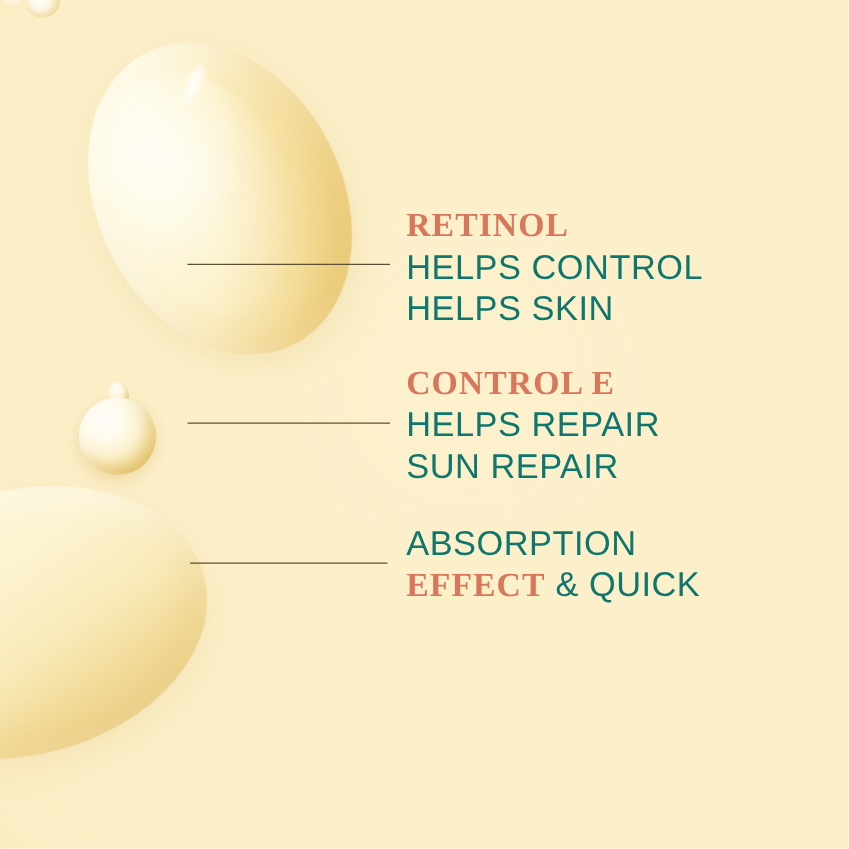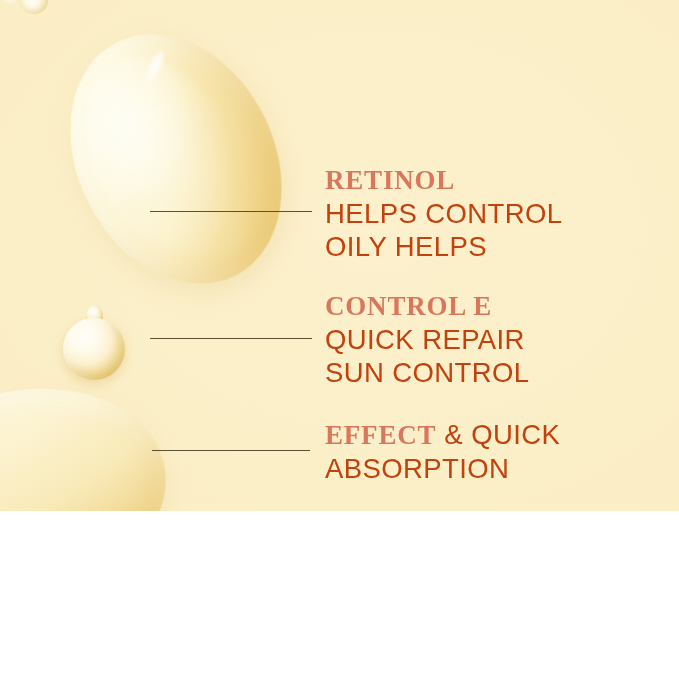--- a/index.html
+++ b/index.html
@@ -10,21 +10,21 @@
   body {
     width: 679px;
     height: 679px;
     overflow: hidden;
     font-family: "Liberation Sans", sans-serif;
   }
 
   #poster {
     position: relative;
     width: 679px;
-    height: 511px;
+    height: 679px;
     background: #fcf0ca;
     overflow: hidden;
   }
 
   
   .bg-layer {
     position: absolute;
     inset: 0;
     pointer-events: none;
   }
@@ -195,21 +195,21 @@
     font-family: "Liberation Serif", serif;
     color: #d9775c;
     font-weight: 700;
     font-size: 27px;
     letter-spacing: 0.8px;
   }
 
   .body-txt {
     font-family: "Liberation Sans", sans-serif;
     font-weight: 300;
-    color: #c2410c;
+    color: #0f766e;
     font-size: 27.5px;
     letter-spacing: 0.4px;
   }
 
   
   .vignette {
     position: absolute;
     inset: 0;
     pointer-events: none;
     background: radial-gradient(ellipse 90% 90% at 55% 45%, rgba(255,255,255,0.06) 0%, rgba(246,226,170,0.10) 72%, rgba(240,215,150,0.16) 100%);
@@ -240,46 +240,46 @@
     <div class="benefit benefit-1">
       <div class="rule rule-1"></div>
       <div class="benefit-text">
         <div class="line">
           <span class="kw">RETINOL</span>
         </div>
         <div class="line">
           <span class="body-txt">HELPS CONTROL</span>
         </div>
         <div class="line">
-          <span class="body-txt">OILY HELPS</span>
+          <span class="body-txt">HELPS SKIN</span>
         </div>
       </div>
     </div>
 
     <div class="benefit benefit-2">
       <div class="rule rule-2"></div>
       <div class="benefit-text">
         <div class="line">
           <span class="kw">CONTROL E</span>
         </div>
         <div class="line">
-          <span class="body-txt">QUICK REPAIR</span>
-        </div>
-        <div class="line">
-          <span class="body-txt">SUN CONTROL</span>
+          <span class="body-txt">HELPS REPAIR</span>
+        </div>
+        <div class="line">
+          <span class="body-txt">SUN REPAIR</span>
         </div>
       </div>
     </div>
 
     <div class="benefit benefit-3">
       <div class="rule rule-3"></div>
       <div class="benefit-text">
         <div class="line">
+          <span class="body-txt">ABSORPTION</span>
+        </div>
+        <div class="line">
           <span class="kw">EFFECT</span><span class="body-txt"> &amp; QUICK</span>
-        </div>
-        <div class="line">
-          <span class="body-txt">ABSORPTION</span>
         </div>
       </div>
     </div>
 
   </div>
 </div>
 
 </body></html>

